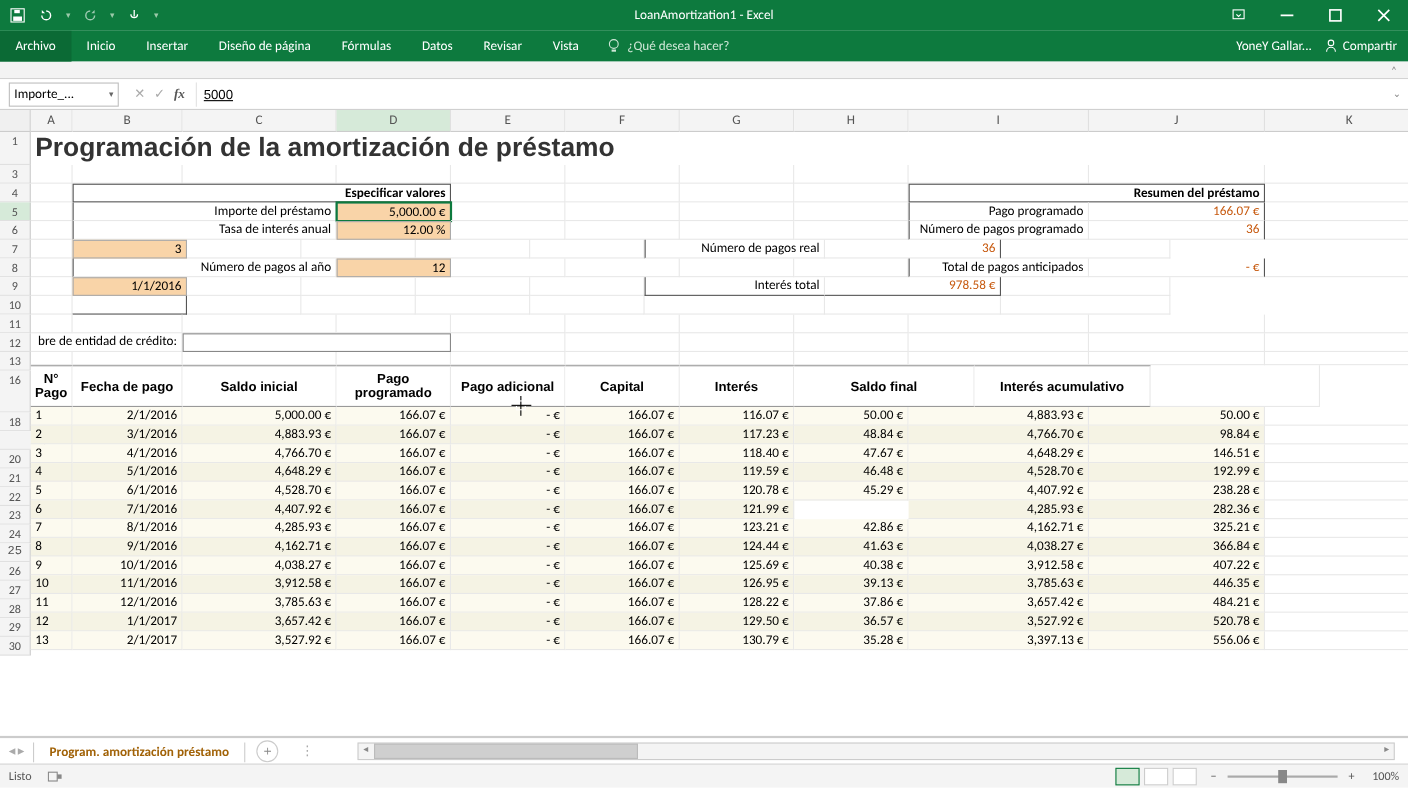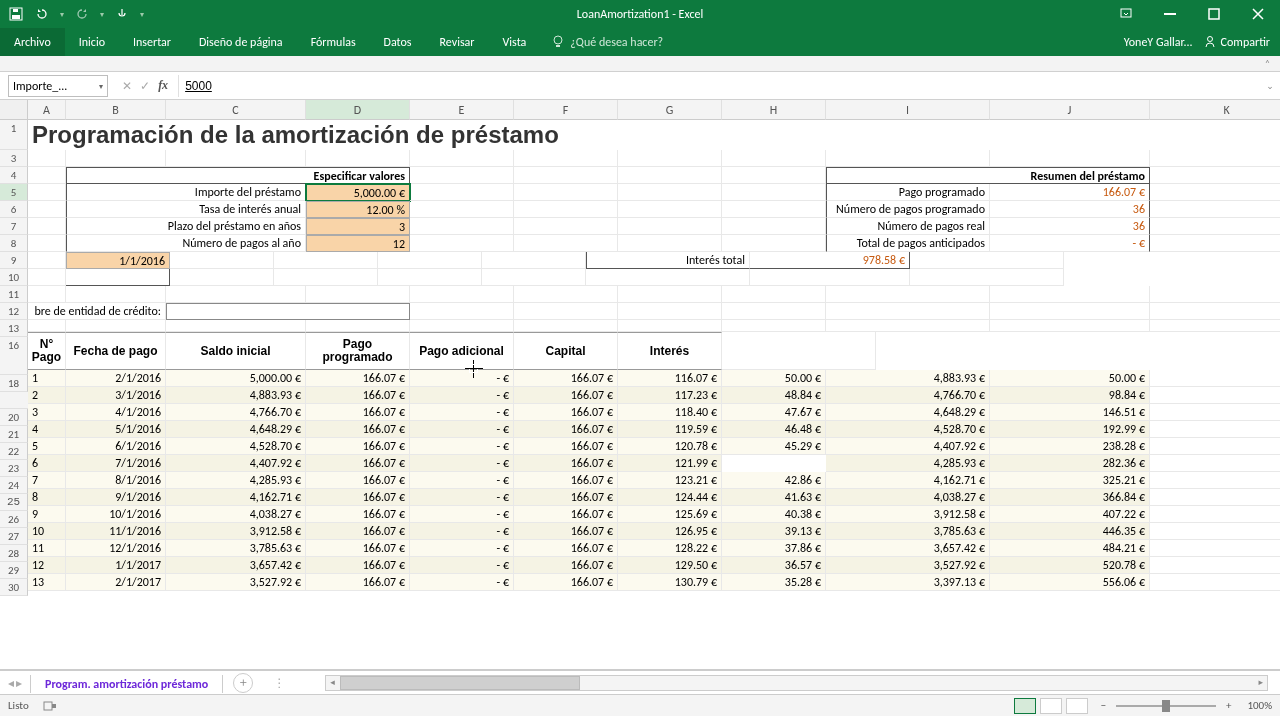--- a/index.html
+++ b/index.html
@@ -48,21 +48,21 @@
   .input-cell { background: #f9d4a8; border: 1px solid #aaa !important; }
   .summary-val { color: #c75a10; }
   .tbl-hdr { background: #fff; border-top: 1px solid #999; border-bottom: 1px solid #999; font-weight: bold; text-align: center; justify-content: center; font-size: 12px; white-space: normal; text-align: center; line-height: 13px; font-family: "Trebuchet MS", sans-serif; }
   .tbl-row-even { background: #fcfaef; }
   .tbl-row-odd { background: #f5f3e4; }
   .sel-cell { outline: 2px solid #0d7a3e; outline-offset: -1px; }
 
   
   .sheetbar { height: 24px; display: flex; align-items: center; border-top: 1px solid #ccc; background: #fff; position: relative; }
   .sheetbar .nav { display: flex; gap: 2px; padding: 0 8px; color: #aaa; }
-  .sheet-tab { background: #fff; border: 1px solid #ccc; border-bottom: none; border-top: none; padding: 2px 14px; font-size: 12px; color: #6d28d9; font-weight: bold; position: relative; bottom: -1px;}
+  .sheet-tab { background: #fff; border: 1px solid #ccc; border-bottom: none; border-top: none; padding: 2px 14px; font-size: 12px; color: #a16207; font-weight: bold; position: relative; bottom: -1px;}
   .add-sheet { width: 20px; height: 20px; border: 1px solid #ccc; border-radius: 50%; display: flex; align-items: center; justify-content: center; margin-left: 10px; color: #888; font-size: 12px; }
   .hscroll { flex: 1; height: 16px; margin: 0 12px 0 40px; position: relative; border: 1px solid #ccc; background: #f4f4f4; }
   .hscroll .thumb { position: absolute; left: 0; top: 0; height: 100%; width: 240px; background: #cfcfcf; border: 1px solid #bbb; }
 
   
   .statusbar { height: 22px; background: #f4f4f4; border-top: 1px solid #ccc; display: flex; align-items: center; font-size: 11px; color: #555; padding: 0 8px; gap: 14px; }
   .statusbar .right { margin-left: auto; display: flex; align-items: center; gap: 4px; }
   .view-btn { width: 22px; height: 16px; border: 1px solid #ccc; background: #fff; }
   .view-btn.active { background: #d6ead9; border-color: #0d7a3e; }
   .zoom-slider { width: 100px; height: 2px; background: #aaa; position: relative; margin: 0 6px;}
@@ -275,21 +275,20 @@
         <div class="cell " style="width: 104px;"></div>
         <div class="cell " style="width: 104px;"></div>
         <div class="cell " style="width: 104px;"></div>
         <div class="cell " style="width: 104px;"></div>
         <div class="cell r" style="width: 164px; border-left: 1px solid rgb(85, 85, 85);">Número de pagos programado</div>
         <div class="cell r summary-val" style="width: 160px; border-right: 1px solid rgb(85, 85, 85);">36</div>
         <div class="cell " style="width: 154px;"></div>
       </div>
       <div class="row">
         <div class="cell " style="width: 38px;"></div>
-        <div class="cell r" style="width: 240px; border-left: 1px solid rgb(85, 85, 85);">Plazo del préstamo en años</div>
         <div class="cell r input-cell" style="width: 104px;">3</div>
         <div class="cell " style="width: 104px;"></div>
         <div class="cell " style="width: 104px;"></div>
         <div class="cell " style="width: 104px;"></div>
         <div class="cell " style="width: 104px;"></div>
         <div class="cell r" style="width: 164px; border-left: 1px solid rgb(85, 85, 85);">Número de pagos real</div>
         <div class="cell r summary-val" style="width: 160px; border-right: 1px solid rgb(85, 85, 85);">36</div>
         <div class="cell " style="width: 154px;"></div>
       </div>
       <div class="row">
@@ -364,20 +363,22 @@
         <div class="cell " style="width: 154px;"></div>
       </div>
       <div class="row" style="height: 38px;">
         <div class="cell tbl-hdr" style="width: 38px;">N° Pago</div>
         <div class="cell tbl-hdr" style="width: 100px;">Fecha de pago</div>
         <div class="cell tbl-hdr" style="width: 140px;">Saldo inicial</div>
         <div class="cell tbl-hdr" style="width: 104px;">Pago programado</div>
         <div class="cell tbl-hdr" style="width: 104px;">Pago adicional</div>
         <div class="cell tbl-hdr" style="width: 104px;">Capital</div>
         <div class="cell tbl-hdr" style="width: 104px;">Interés</div>
+        <div class="cell tbl-hdr" style="width: 164px;">Saldo final</div>
+        <div class="cell tbl-hdr" style="width: 160px;">Interés acumulativo</div>
         <div class="cell " style="width: 154px;"></div>
       </div>
       <div class="row">
         <div class="cell  tbl-row-even" style="width: 38px;">1</div>
         <div class="cell r tbl-row-even" style="width: 100px;">2/1/2016</div>
         <div class="cell r tbl-row-even" style="width: 140px;">5,000.00 €</div>
         <div class="cell r tbl-row-even" style="width: 104px;">166.07 €</div>
         <div class="cell r tbl-row-even" style="width: 104px;">-    €</div>
         <div class="cell r tbl-row-even" style="width: 104px;">166.07 €</div>
         <div class="cell r tbl-row-even" style="width: 104px;">116.07 €</div>

